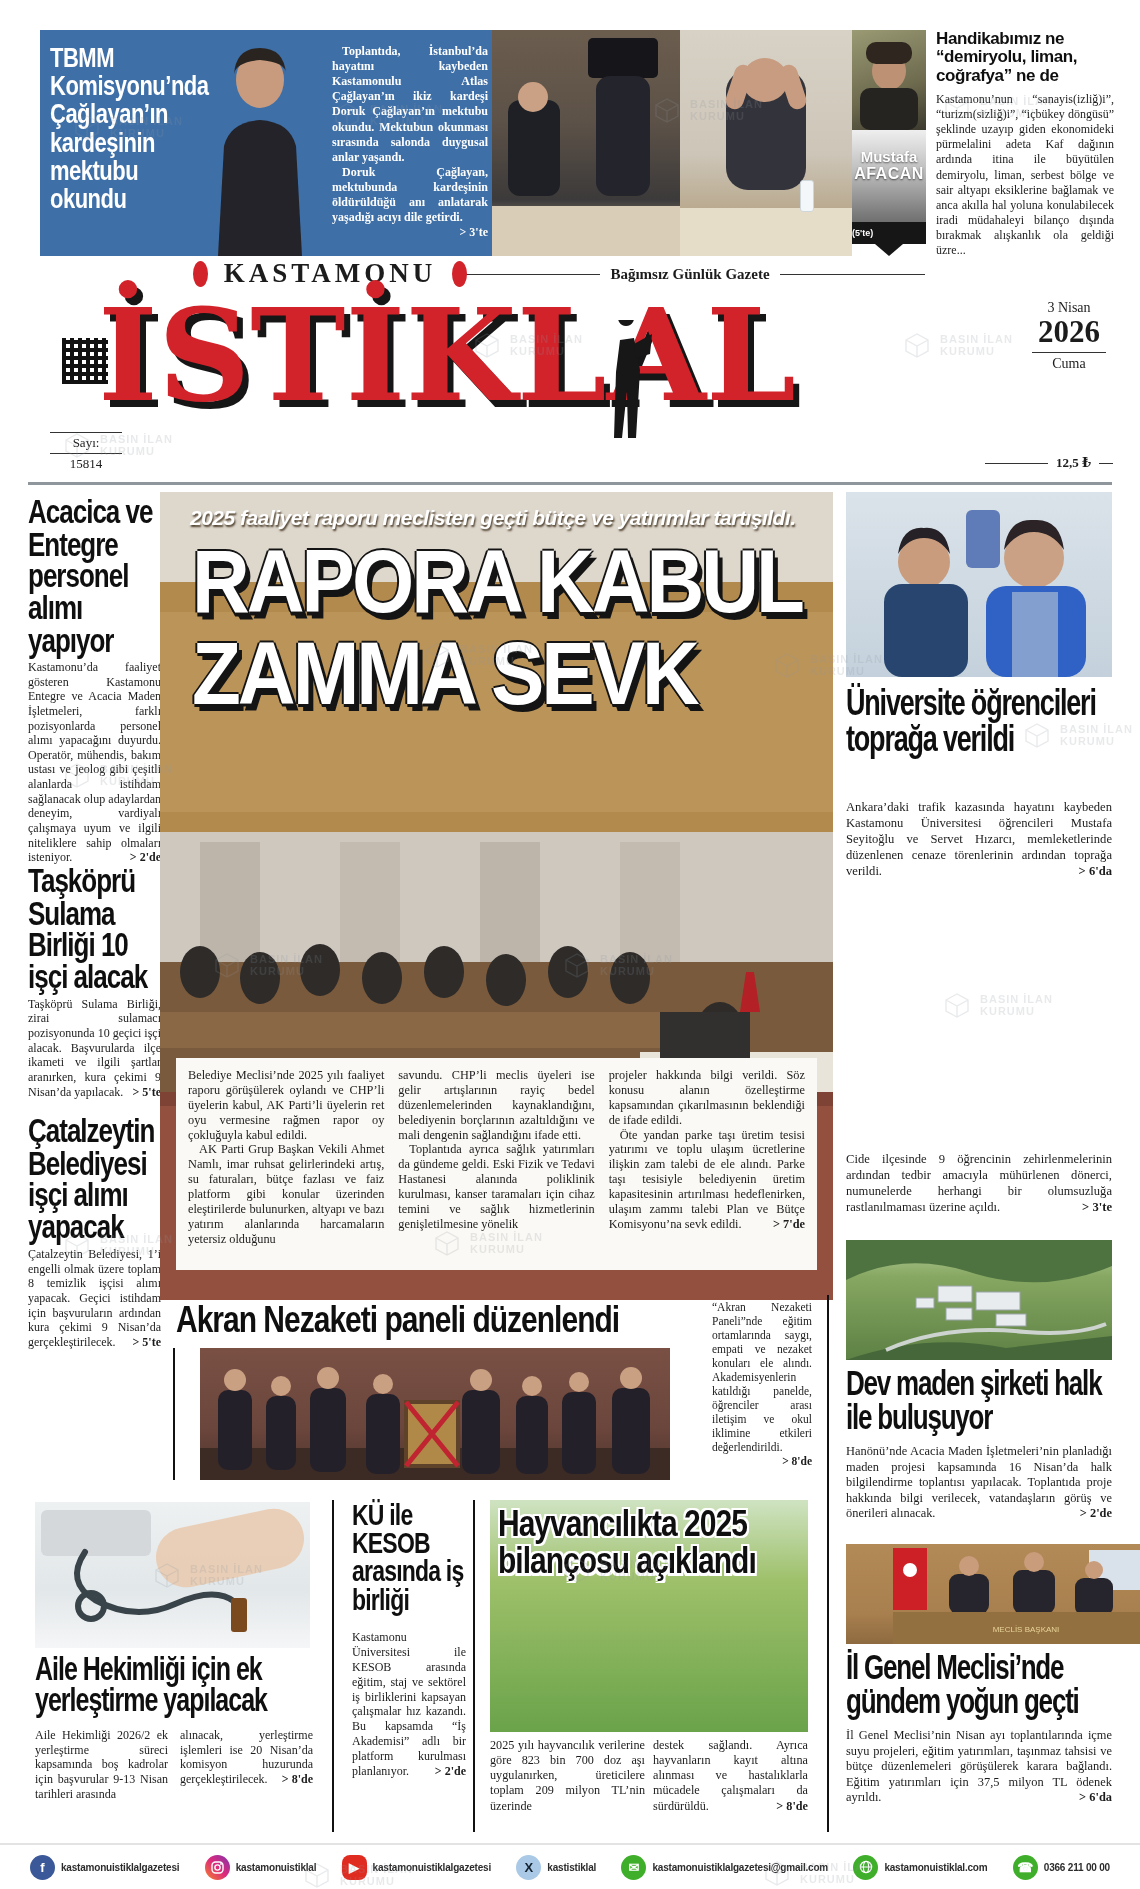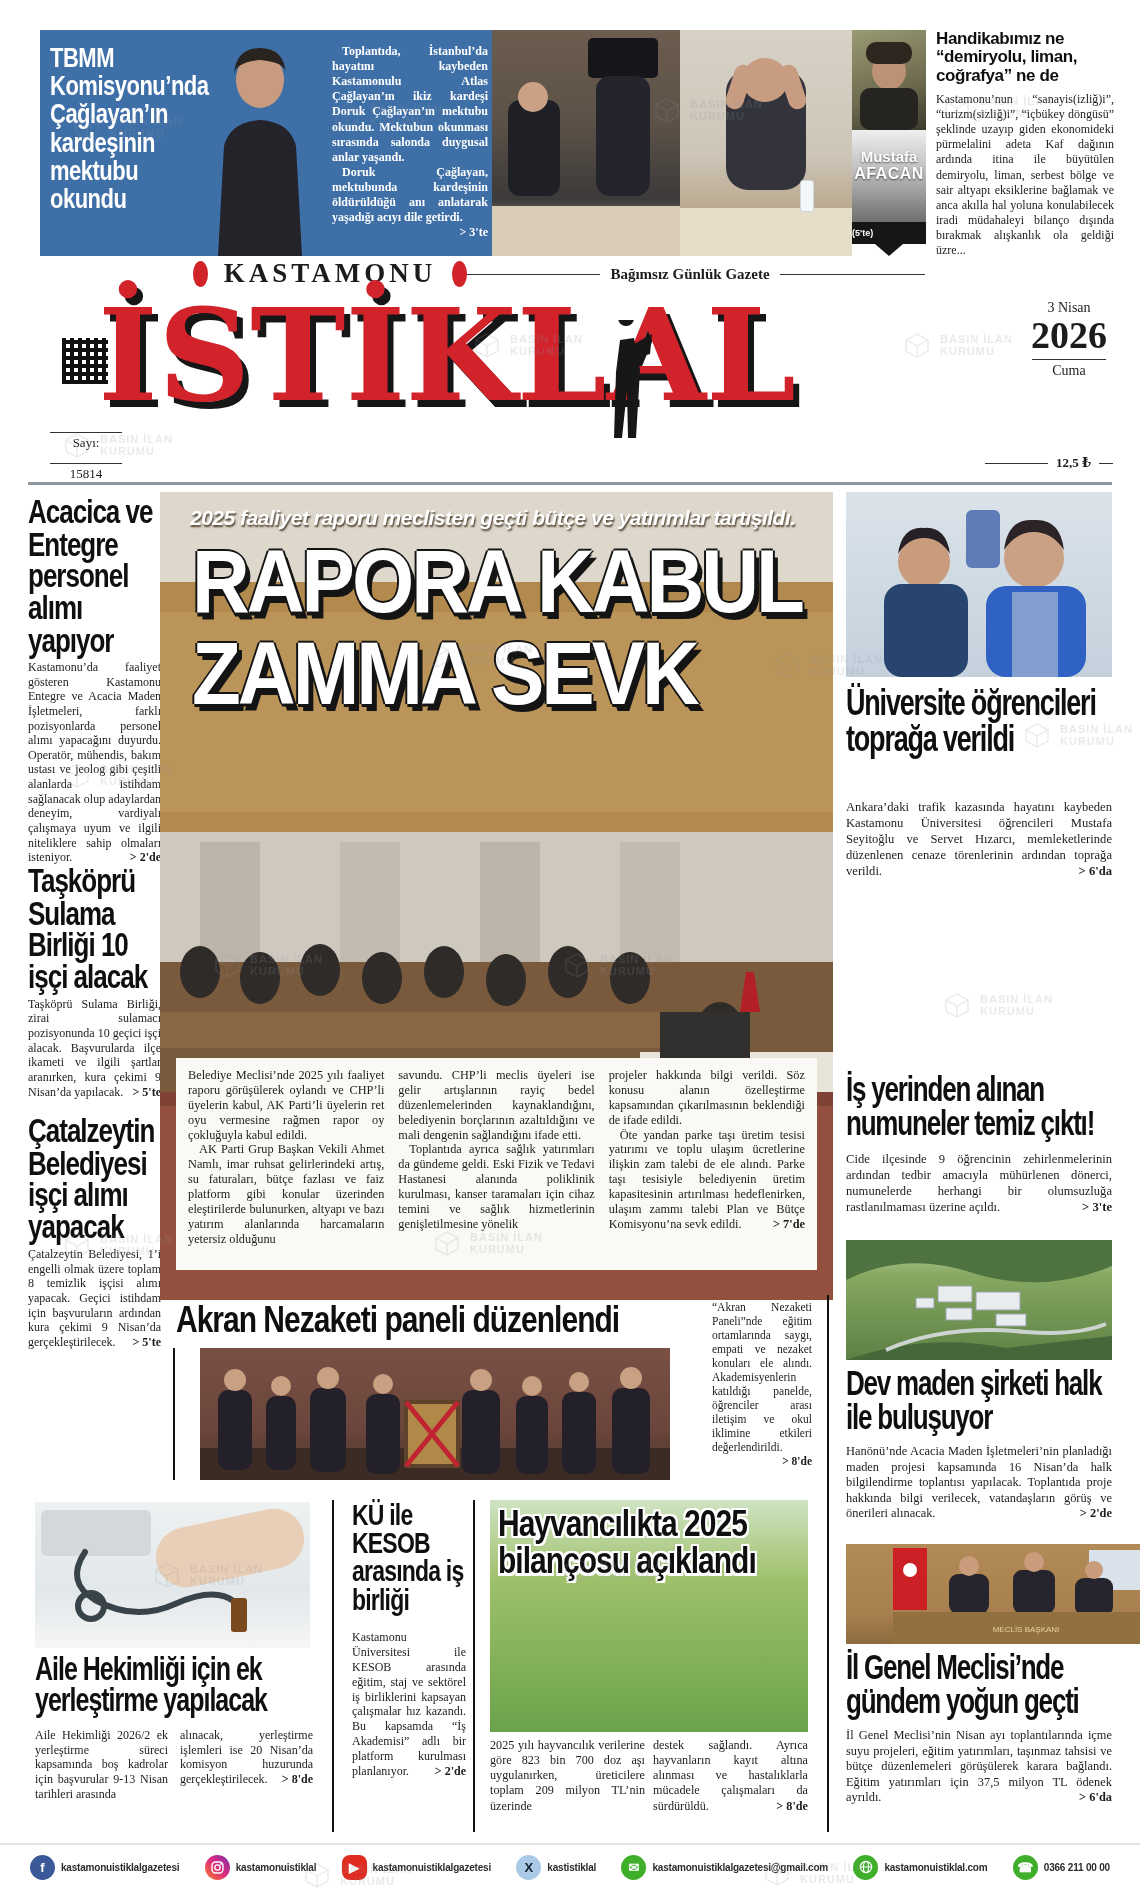--- a/index.html
+++ b/index.html
@@ -118,26 +118,26 @@
               font-family:'DejaVu Serif',serif;text-shadow:6px 7px 0 #161616;">İSTİKLAL</div>
   <svg class="abs" style="left:600px;top:320px;z-index:3;" width="56" height="120" viewBox="0 0 56 120" aria-hidden="true">
     <path d="M26 6 a8 8 0 1 1 .1 0 M20 20 L34 18 L40 50 L36 118 L28 118 L27 70 L22 118 L14 118 L16 52 Z" fill="#171717"></path>
     <path d="M34 24 L52 14 L50 34 L36 38 Z" fill="#171717"></path>
   </svg>
 
   <div class="abs qr" style="left:62px;top:338px;width:46px;height:46px;"></div>
 
   <div class="abs ser" style="left:50px;top:432px;width:72px;text-align:center;font-size:13px;">
     <div style="border-top:1px solid #333;padding-top:2px;">Sayı:</div>
-    <div style="border-top:1px solid #333;margin-top:12px;padding-top:2px;">15814</div>
+    <div style="border-top:1px solid #333;margin-top:2px;padding-top:2px;">15814</div>
   </div>
 
   <div class="abs ser" style="left:1026px;top:300px;width:86px;text-align:center;">
     <div style="font-size:14px;">3 Nisan</div>
-    <div style="font-size:38px;font-weight:700;line-height:1.05;">2026</div>
+    <div style="font-size:31px;font-weight:700;line-height:1.05;">2026</div>
     <div class="hair" style="margin:3px 6px;"></div>
     <div style="font-size:14px;">Cuma</div>
   </div>
 
   <div class="abs" style="left:985px;top:455px;width:128px;display:flex;align-items:center;gap:8px;">
     <div class="hair" style="flex:1;"></div>
     <div class="ser" style="font-size:13px;font-weight:700;">12,5 ₺</div>
     <div class="hair" style="width:14px;"></div>
   </div>
 
@@ -269,23 +269,20 @@
         <rect x="166" y="100" width="46" height="85" fill="#c9d2da" opacity=".55"></rect>
       </svg>
     </div>
     <div style="position:absolute;left:0;top:194px;width:266px;height:108px;">
       <div class="hl sv" style="font-size:27px;transform:scaleY(1.38);letter-spacing:-1.2px;">Üniversite öğrencileri toprağa verildi</div>
     </div>
     <p class="ser rrbody abs" style="left:0;top:308px;width:266px;">
       <span>Ankara’daki trafik kazasında hayatını kaybeden Kastamonu Üniversitesi öğrencileri Mustafa Seyitoğlu ve Servet Hızarcı, memleketlerinde düzenlenen cenaze törenlerinin ardından toprağa verildi.</span>
       <span class="more">&gt; 6'da</span></p>
 
-    <div style="position:absolute;left:0;top:581px;width:266px;height:72px;">
-      <div class="hl sv" style="font-size:26px;transform:scaleY(1.35);letter-spacing:-1.2px;">İş yerinden alınan numuneler temiz çıktı!</div>
-    </div>
     <p class="ser rrbody abs" style="left:0;top:660px;width:266px;">
       <span>Cide ilçesinde 9 öğrencinin zehirlenmelerinin ardından tedbir amacıyla mühürlenen dönerci, numunelerde herhangi bir olumsuzluğa rastlanılmaması üzerine açıldı.</span>
       <span class="more">&gt; 3'te</span></p>
 
     <div class="photo" style="left:0;top:748px;width:266px;height:120px;background:linear-gradient(180deg,#b9cfa0 0%,#87a862 30%,#5d8044 100%);">
       <svg width="266" height="120" viewBox="0 0 266 120" aria-hidden="true">
         <path d="M0 40 Q60 10 130 34 Q200 54 266 26 L266 0 L0 0 Z" fill="#4f7340"></path>
         <path d="M0 120 Q80 92 160 108 L266 96 L266 120 Z" fill="#46673a"></path>
         <g fill="#e9ecef" stroke="#9aa3a8" stroke-width="1">
           <rect x="92" y="46" width="34" height="16"></rect>

